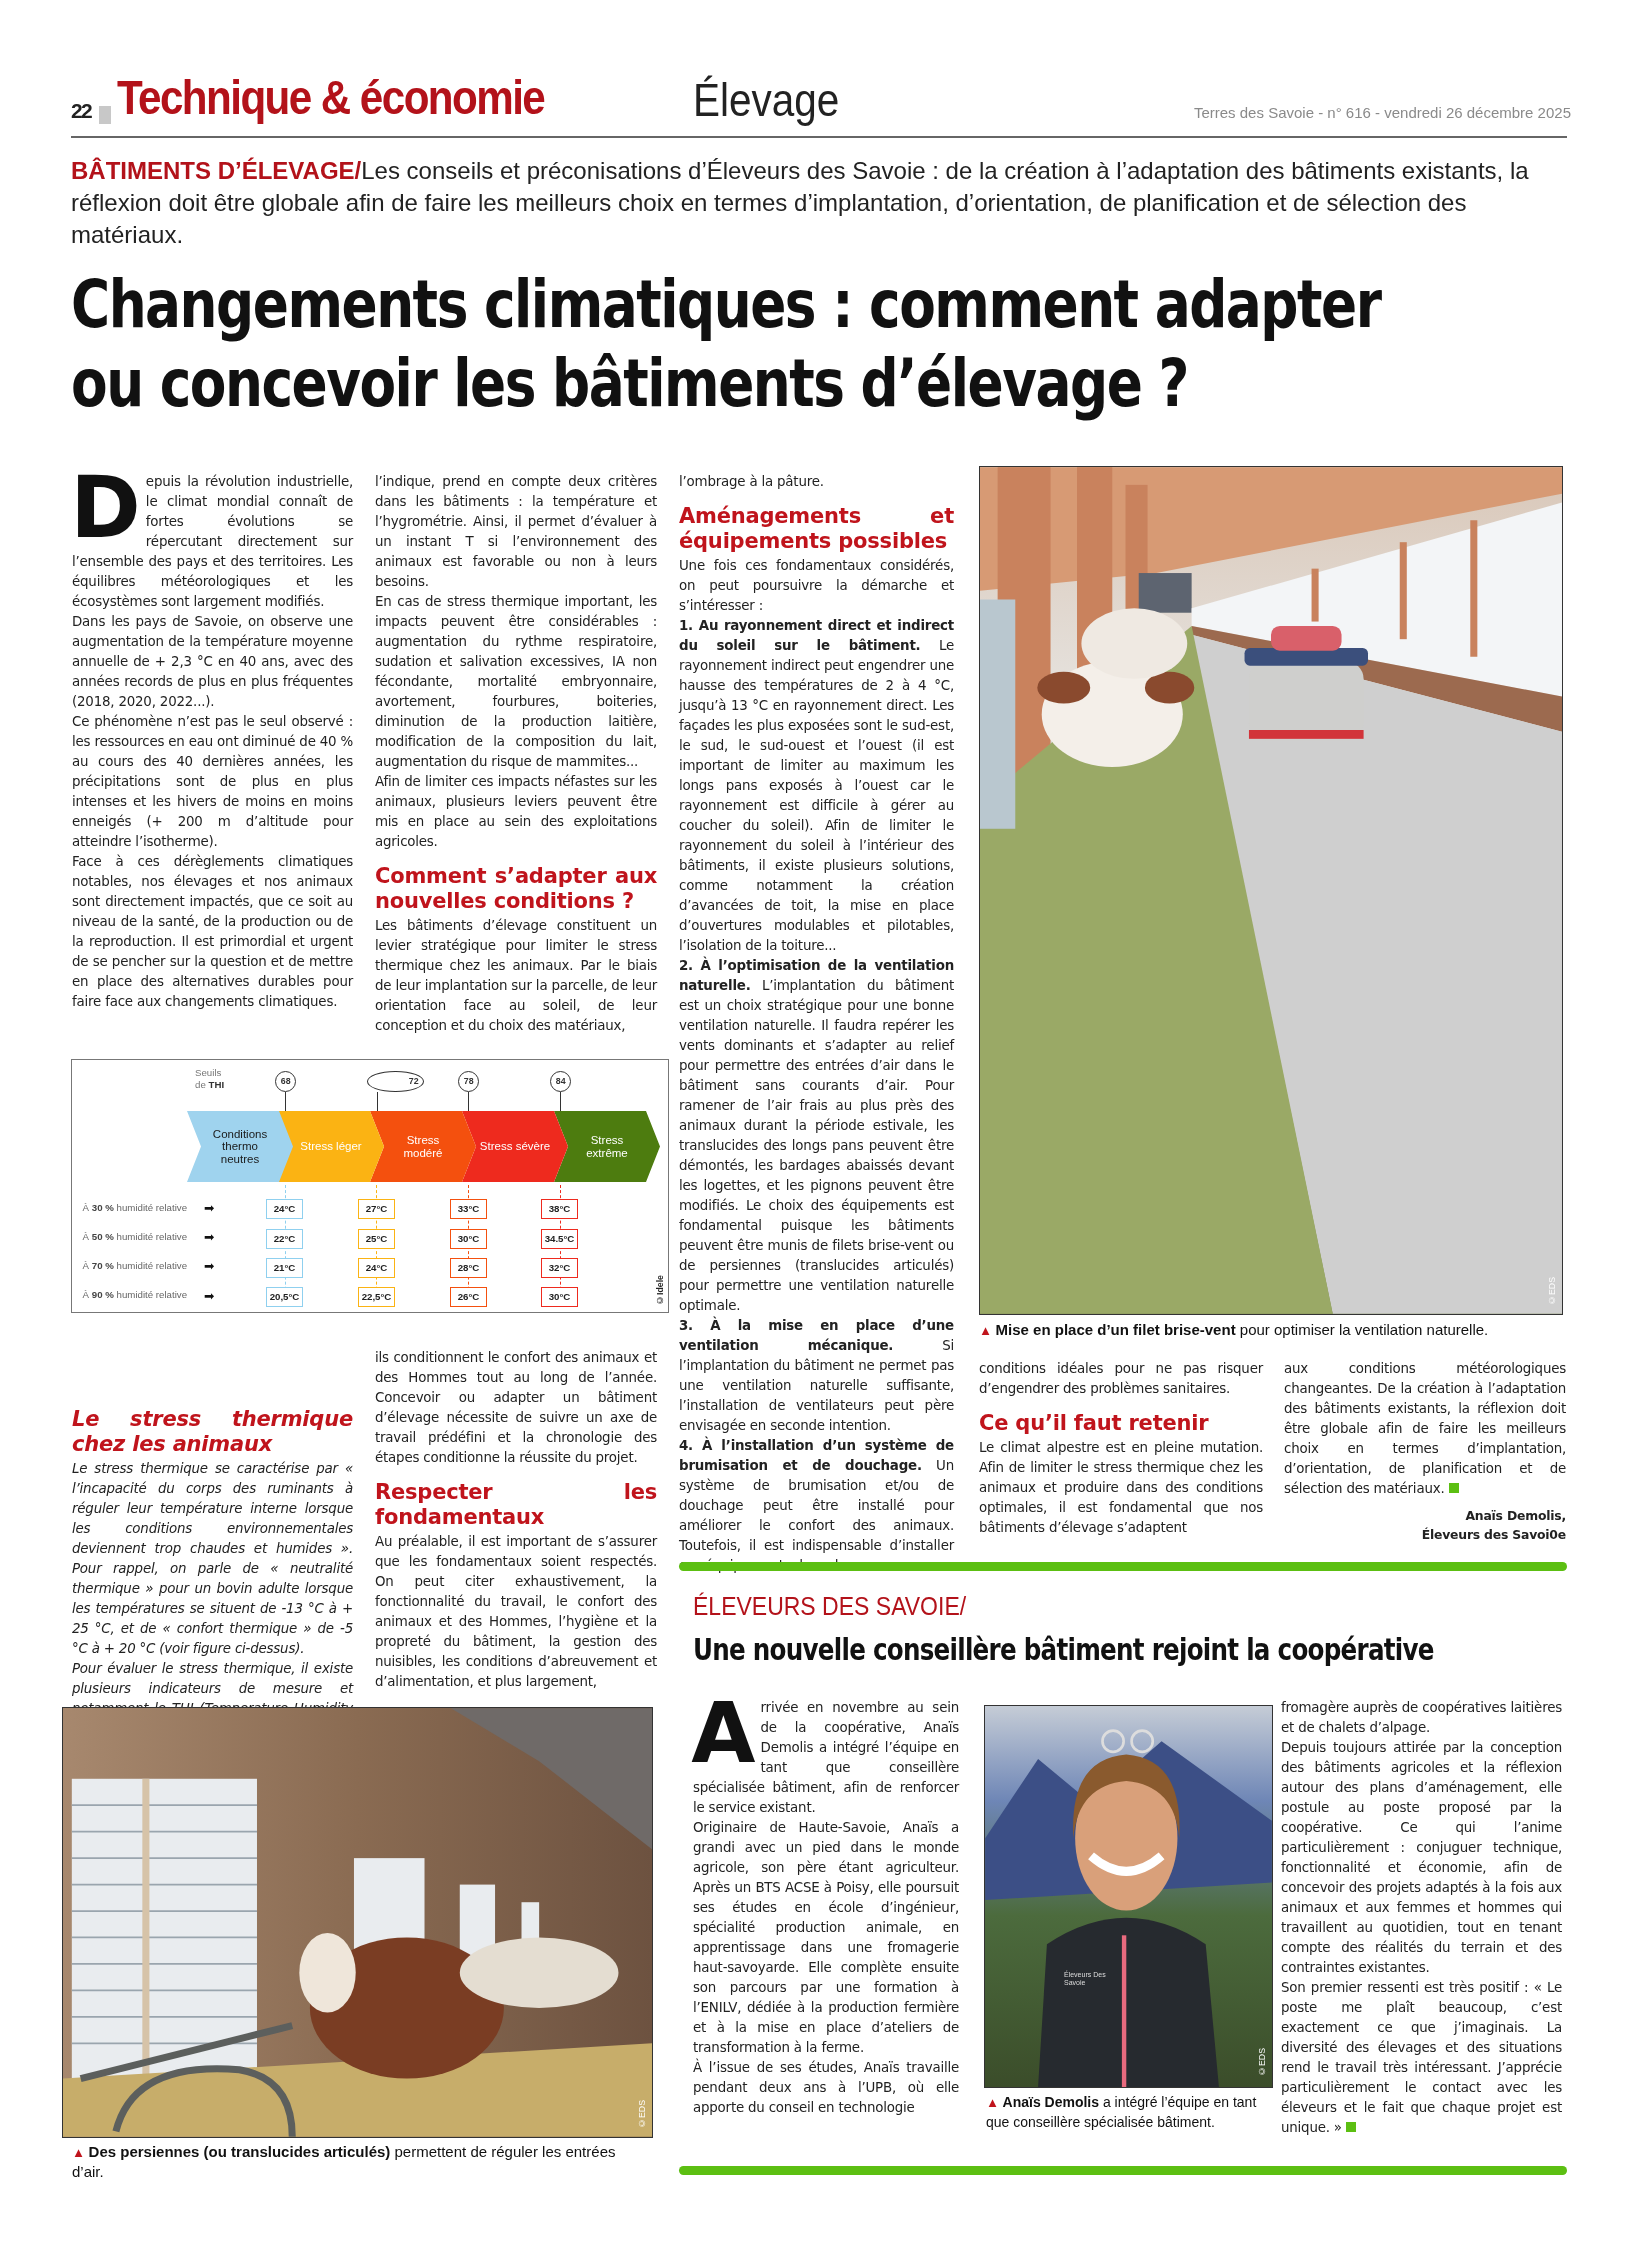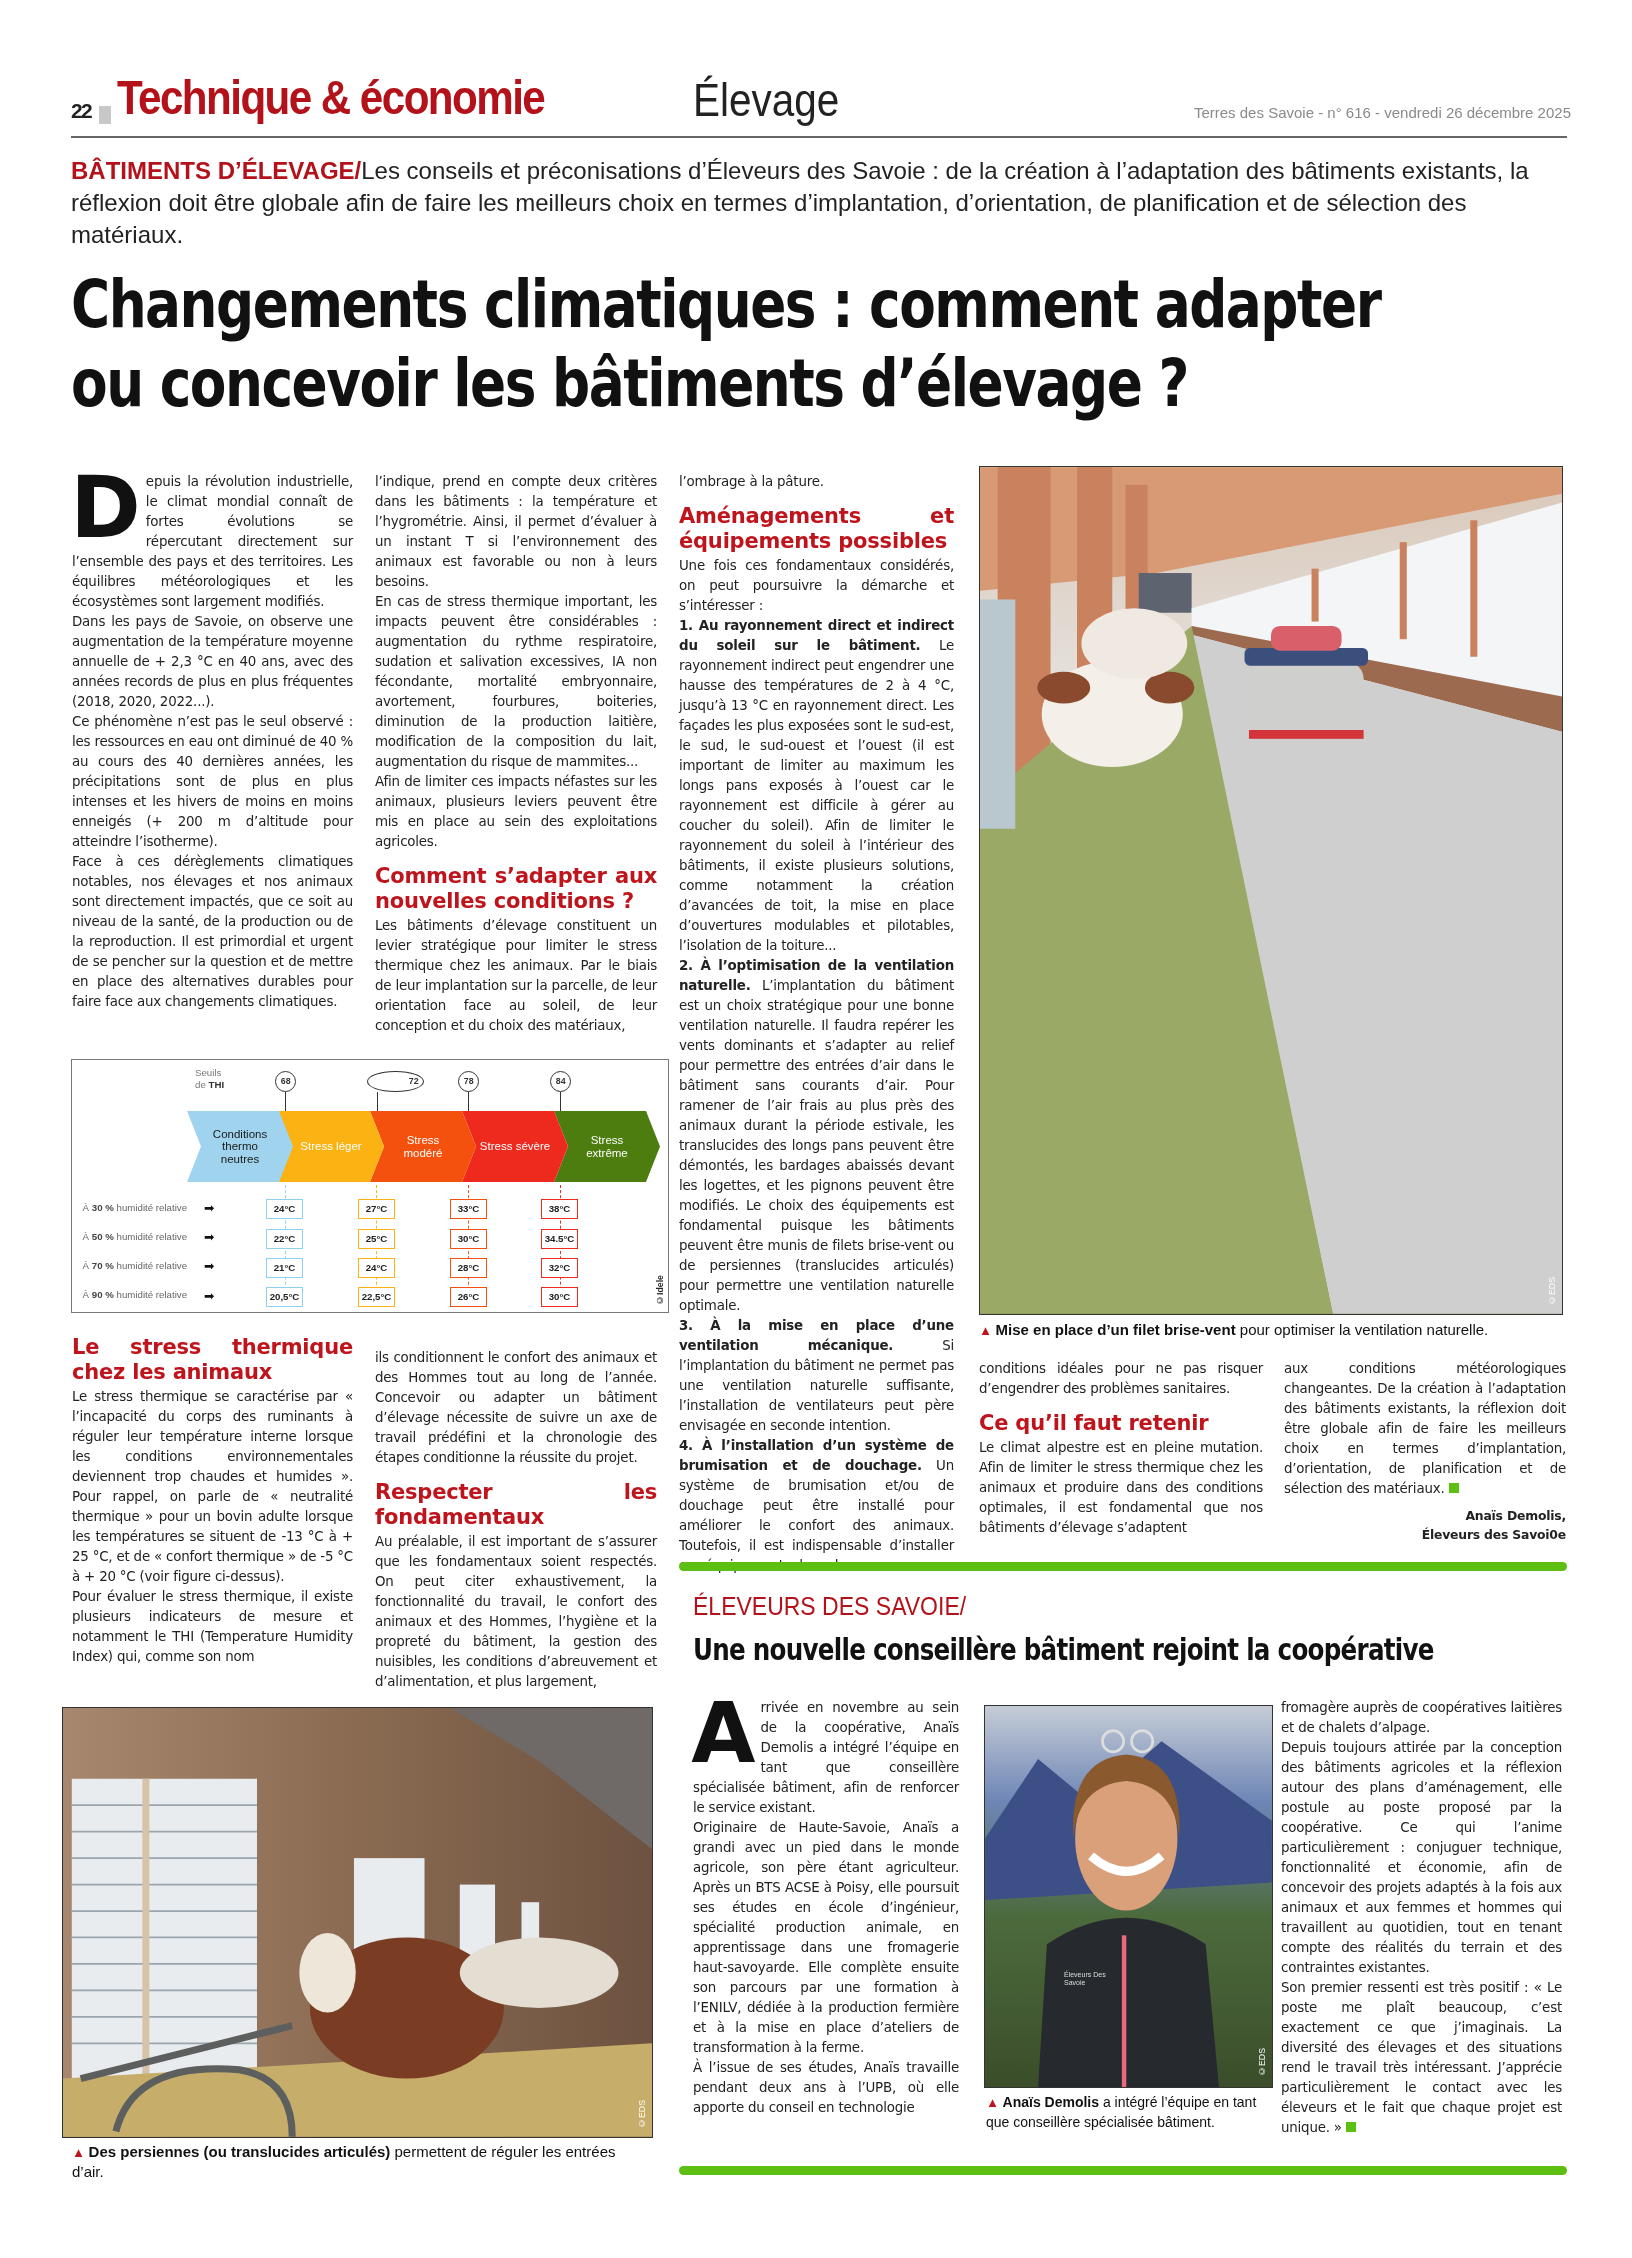--- a/index.html
+++ b/index.html
@@ -120,21 +120,21 @@
       <div class="rowlabel" style="top: 229px;"><span>À </span><b>90 %</b><span> humidité relative</span></div>
       <div class="arrow" style="top: 228px;">➡</div>
       <div class="cell" style="left: 194px; top: 227px; border-color: rgb(143, 208, 239);">20,5°C</div>
       <div class="cell" style="left: 286px; top: 227px; border-color: rgb(251, 179, 19);">22,5°C</div>
       <div class="cell" style="left: 378px; top: 227px; border-color: rgb(244, 80, 14);">26°C</div>
       <div class="cell" style="left: 469px; top: 227px; border-color: rgb(238, 42, 30);">30°C</div>
     </div>
   <div class="abs" style="right:3.5px;bottom:7px;font-family:'Liberation Sans',sans-serif;font-size:8.8px;font-weight:bold;color:#222;writing-mode:vertical-rl;transform:rotate(180deg);">©Idele</div>
 </div>
 
-<div class="abs body-text" style="left:72px;top:1323px;width:281px;">
+<div class="abs body-text" style="left:72px;top:1395px;width:281px;font-style:italic;">
   <div class="h-sub" style="margin-top:12.4px;">Le stress thermique chez les animaux</div>
   <p>Le stress thermique se caractérise par « l’incapacité du corps des ruminants à réguler leur température interne lorsque les conditions environnementales deviennent trop chaudes et humides ». Pour rappel, on parle de « neutralité thermique » pour un bovin adulte lorsque les températures se situent de -13 °C à + 25 °C, et de « confort thermique » de -5 °C à + 20 °C (voir figure ci-dessus).</p>
   <p>Pour évaluer le stress thermique, il existe plusieurs indicateurs de mesure et notamment le THI (Temperature Humidity Index) qui, comme son nom</p>
 </div>
 
 <div class="abs body-text" style="left:375px;top:1348px;width:282px;">
   <p>ils conditionnent le confort des animaux et des Hommes tout au long de l’année. Concevoir ou adapter un bâtiment d’élevage nécessite de suivre un axe de travail prédéfini et la chronologie des étapes conditionne la réussite du projet.</p>
   <div class="h-sub">Respecter les fondamentaux</div>
   <p>Au préalable, il est important de s’assurer que les fondamentaux soient respectés. On peut citer exhaustivement, la fonctionnalité du travail, le confort des animaux et des Hommes, l’hygiène et la propreté du bâtiment, la gestion des nuisibles, les conditions d’abreuvement et d’alimentation, et plus largement,</p>
 </div>

